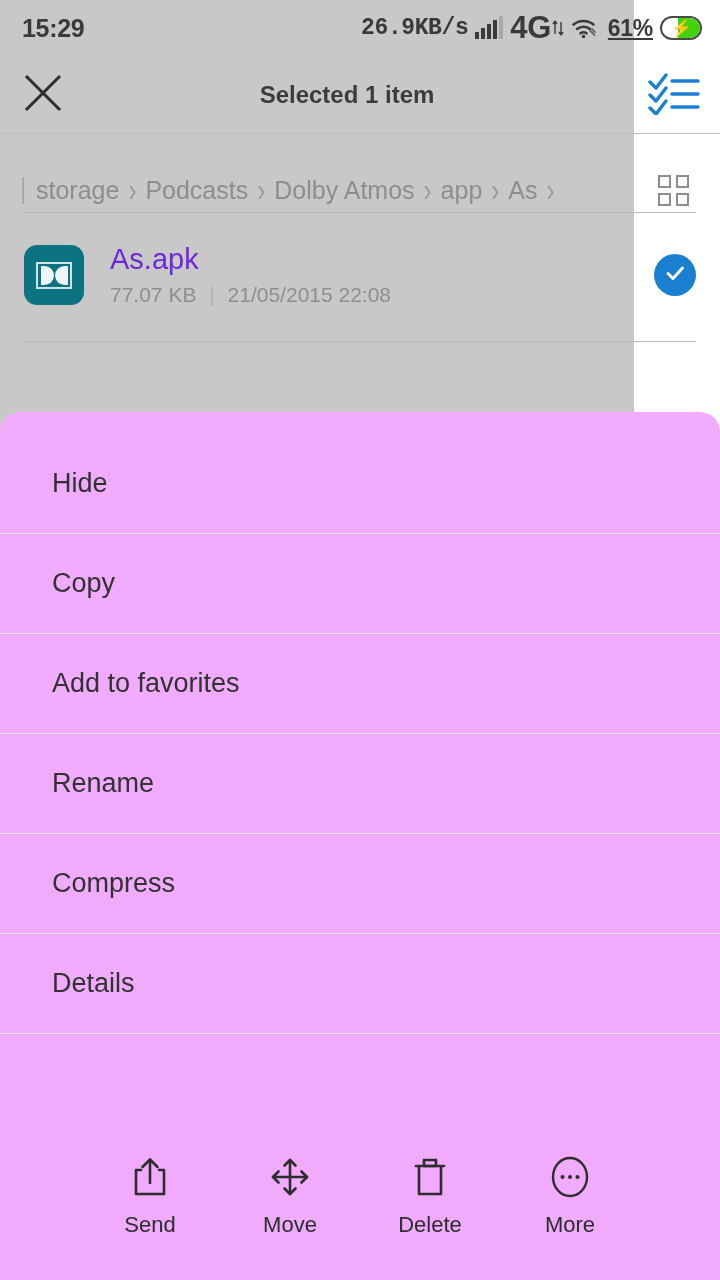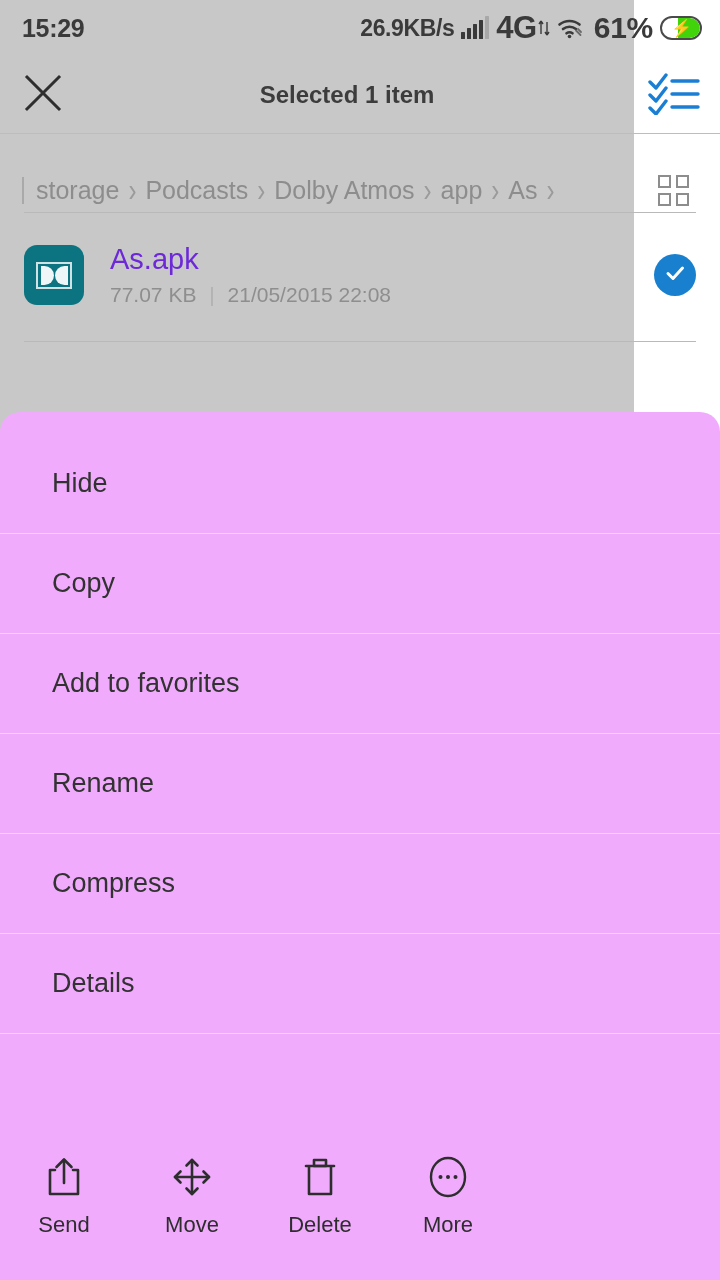--- a/index.html
+++ b/index.html
@@ -24,35 +24,35 @@
     color: #3a3a3a;
   }
   #status-time {
     font-size: 25px; font-weight: bold;
     letter-spacing: -0.3px;
   }
   #status-right {
     margin-left: auto;
     display: flex; align-items: center; gap: 7px;
   }
-  #net-speed { font-size: 23px; font-weight: bold; letter-spacing: -0.4px; }
+  #net-speed { font-size: 23px; font-weight: bold; letter-spacing: -0.4px; font-family: Liberation Mono, monospace; }
 
   .signal-bars { display: flex; align-items: flex-end; gap: 2px; height: 22px; }
   .signal-bars i { display: block; width: 4px; background: #3a3a3a; border-radius: 0.5px; }
   .signal-bars i:nth-child(1) { height: 7px; }
   .signal-bars i:nth-child(2) { height: 11px; }
   .signal-bars i:nth-child(3) { height: 15px; }
   .signal-bars i:nth-child(4) { height: 19px; }
   .signal-bars i:nth-child(5) { height: 23px; background: #a8a8a8; }
 
   #net-type { font-size: 31px; font-weight: bold; letter-spacing: -0.4px; display:flex; align-items:center; }
   #net-arrows { font-size: 12px; line-height: 9px; margin-left: 1px; display: flex; flex-direction: column; }
 
   #wifi-icon { width: 28px; height: 22px; position: relative; }
-  #battery-pct { font-size: 30px; font-weight: bold; margin-left: 2px; letter-spacing: -0.3px;}
+  #battery-pct { font-size: 23px; font-weight: bold; margin-left: 2px; letter-spacing: -0.3px; text-decoration: underline;}
   #battery-icon {
     width: 42px; height: 24px; border: 2.5px solid #4a4a4a;
     border-radius: 12px; position: relative; overflow: hidden;
   }
   #battery-fill {
     position: absolute; right: 0; top: 0; bottom: 0; width: 58%;
     background: #42d40a; border-radius: 0 10px 10px 0;
   }
   #battery-bolt {
     position: absolute; left: 9px; top: 1px;
@@ -157,22 +157,22 @@
     padding-left: 52px;
     border-bottom: 1px solid #e3e3e3;
     font-size: 27px; color: #323232;
   }
   .menu-item:first-child { border-top: none; }
 
   
   #bottom-bar {
     margin-top: auto;
     height: 146px;
-    display: flex; align-items: flex-start; 
-    gap: 0;
+    display: flex; align-items: flex-start; justify-content: center;
+    gap: 12px;
     padding-top: 22px;
   }
   .bottom-action {
     width: 128px;
     display: flex; flex-direction: column; align-items: center; gap: 14px;
   }
   .bottom-action .ic { height: 42px; display: flex; align-items: flex-end; justify-content: center; }
   .bottom-action .lbl { font-size: 22px; color: #2d2d2d; }
 </style>
 </head>

